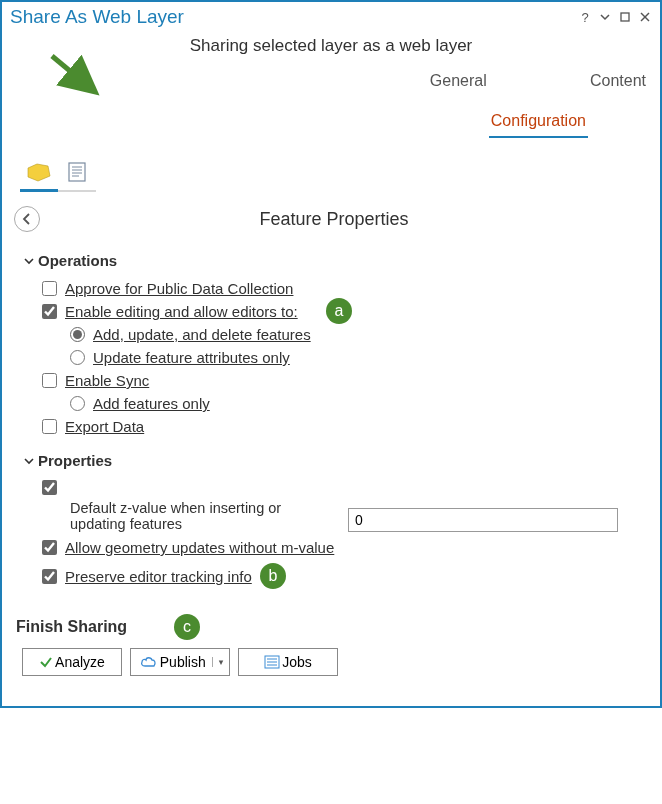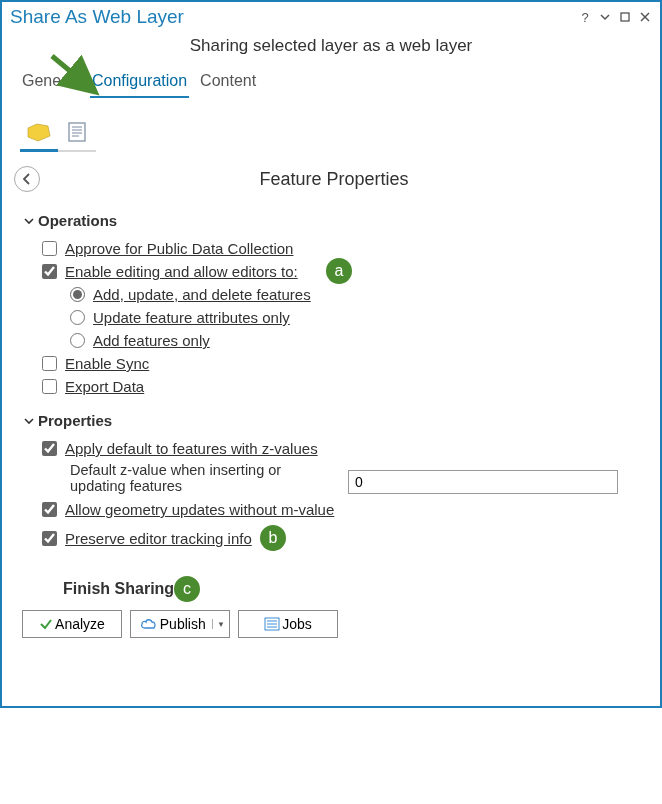--- a/index.html
+++ b/index.html
@@ -42,34 +42,36 @@
     padding: 6px 0 10px 0;
   }
   .arrow {
     position: absolute;
     left: 42px;
     top: 48px;
     pointer-events:none;
   }
   .tabs {
     display: flex;
-    gap: 9px;
+    gap: 0;
     padding: 0 12px 0 18px;
     border-bottom: 0;
+    justify-content: flex-end;
   }
   .tab {
     padding: 6px 2px 6px 2px;
     font-size: 16px;
     color: #555;
     cursor: pointer;
     border-bottom: 2px solid transparent;
   }
   .tab.active {
-    color: #0369a1;
+    color: #c2410c;
     border-bottom: 2px solid #1e7fb8;
+    margin-top: 40px;
   }
   .icon-tabs {
     display: flex;
     gap: 0;
     padding: 16px 0 0 18px;
     align-items:flex-end;
   }
   .icon-tab {
     width: 38px;
     height: 38px;
@@ -281,64 +283,63 @@
     </div>
 
     <div class="row indent2">
       <input type="radio" name="editopt" checked="" style="">
       <label>Add, update, and delete features</label>
     </div>
     <div class="row indent2">
       <input type="radio" name="editopt" style="">
       <label>Update feature attributes only</label>
     </div>
+    <div class="row indent1">
+      <input type="checkbox" style="">
+      <label>Enable Sync</label>
+    </div>
+
     <div class="row indent2">
       <input type="radio" name="editopt" style="">
       <label>Add features only</label>
     </div>
-
-    <div class="row indent1">
-      <input type="checkbox" style="">
-      <label>Enable Sync</label>
-    </div>
     <div class="row indent1">
       <input type="checkbox" style="">
       <label>Export Data</label>
     </div>
 
     <div class="collapse-header" style="margin-top:14px;">
       <span class="chev">
         <svg width="10" height="10" viewBox="0 0 10 10">
             <path d="M1 3 L5 7 L9 3" fill="none" stroke="#333" stroke-width="1.6"></path>
           </svg>
       </span>
       <span>Properties</span>
     </div>
 
     <div class="row indent1">
       <input type="checkbox" checked="" style="">
-      <label>Apply default to features with z-values</label>
     </div>
     <div class="zrow">
       <div class="zlabel">Default z-value when inserting or updating features</div>
       <input type="text" value="0" style="">
     </div>
     <div class="row indent1">
       <input type="checkbox" checked="" style="">
       <label>Allow geometry updates without m-value</label>
     </div>
     <div class="row indent1" style="position:relative;margin-top:6px;">
       <input type="checkbox" checked="" style="">
       <label>Preserve editor tracking info</label>
       <span class="badge" style="left:236px; top:-2px;">b</span>
     </div>
 
   </div>
 
-  <div style="position:relative;padding-left:47px;">
+  <div style="position:relative;">
     <div class="finish-title">Finish Sharing</div>
     <span class="badge" style="left:172px; top:18px;">c</span>
   </div>
 
   <div class="btn-row">
     <button class="btn">
       <span class="ico">
         <svg width="14" height="14" viewBox="0 0 14 14">
             <path d="M2 7 L6 11 L12 3" fill="none" stroke="#3a9c3a" stroke-width="2"></path>
           </svg>

